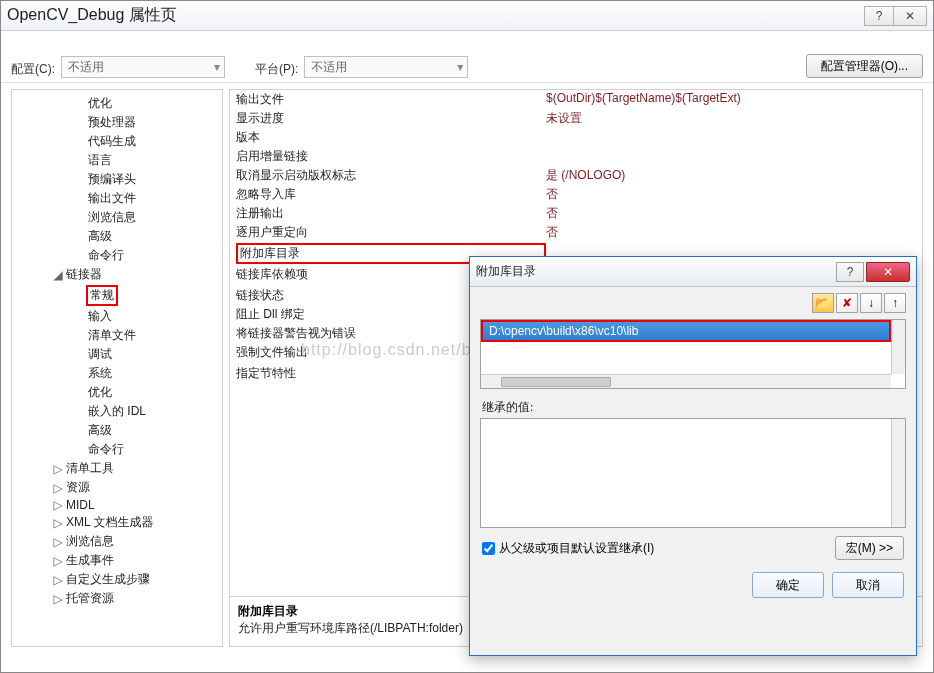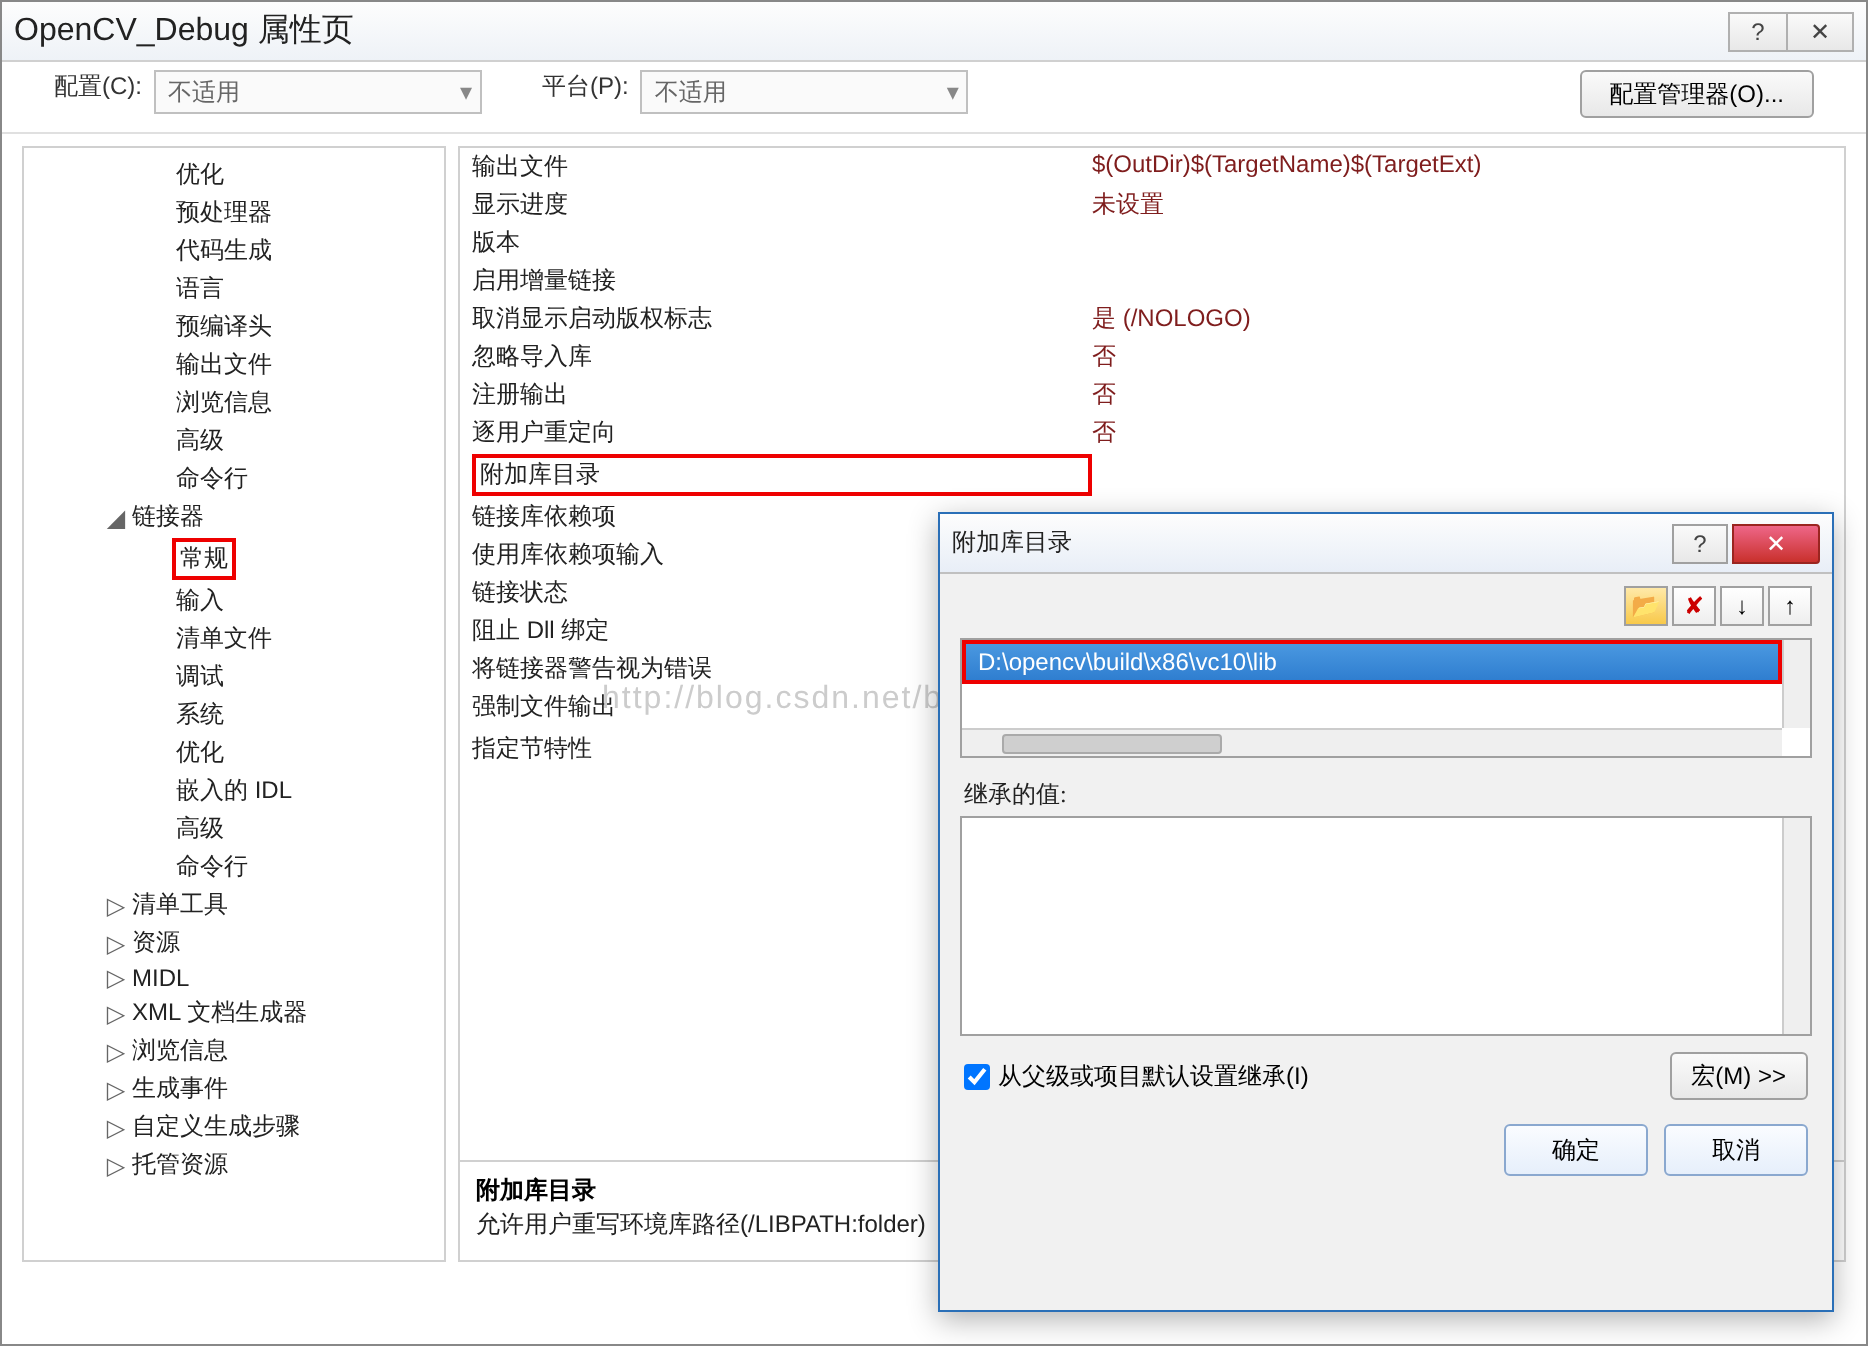--- a/index.html
+++ b/index.html
@@ -5,21 +5,21 @@
 * { box-sizing: border-box; margin: 0; padding: 0; font-family: "Microsoft YaHei", "SimSun", sans-serif; font-size: 12px; }
 body { background: #f0f0f0; width: 934px; height: 673px; overflow: hidden; position: relative; }
 
 .window { width: 934px; height: 673px; background: #fff; border: 1px solid #888; position: relative; }
 .titlebar { height: 30px; background: linear-gradient(#fdfdfd, #eef2f7); border-bottom: 1px solid #d0d0d0; display: flex; align-items: center; padding: 0 6px; }
 .titlebar .title { flex: 1; font-size: 16px; color: #222; }
 .titlebar .winbtns { display: flex; gap: 0; }
 .titlebar .winbtn { width: 30px; height: 20px; border: 1px solid #b0b0b0; background: linear-gradient(#fafafa,#e8e8e8); display:flex; align-items:center; justify-content:center; margin-left:-1px; cursor:pointer; color:#444; font-size:12px; }
 .titlebar .winbtn.close{ width:34px;}
 
-.toprow { height: 36px; display: flex; align-items: flex-start; padding: 4px 26px; border-bottom: 1px solid #e0e0e0; gap:6px;}
+.toprow { height: 52px; display: flex; align-items: flex-end; padding: 4px 10px; border-bottom: 1px solid #e0e0e0; gap:6px;}
 .toprow .lbl { color: #333; }
 .toprow .cb { height: 22px; border: 1px solid #c0c0c0; background: #fafafa; display:flex; align-items:center; padding:0 6px; color:#666; position:relative;}
 .toprow .cb .arrow{ position:absolute; right:4px; top:50%; transform:translateY(-50%); color:#888;}
 .toprow .cfgbtn { height: 24px; padding: 0 14px; border: 1px solid #a0a0a0; background: linear-gradient(#fafafa,#e8e8e8); border-radius:3px; margin-left:auto; cursor:pointer;}
 
 .body { display: flex; height: 570px; }
 .tree { width: 212px; border: 1px solid #d0d0d0; margin: 6px 0 6px 10px; overflow-y:auto; padding:4px 0; background:#fff; }
 .tree .item { padding: 1px 0 1px 8px; white-space:nowrap; cursor:pointer; color:#222; display:flex; align-items:center;}
 .tree .item .tw { width:12px; display:inline-block; color:#666; text-align:center;}
 .tree .item.d2 { padding-left: 40px; }
@@ -43,21 +43,21 @@
 .dlg { position:absolute; left:468px; top:255px; width:448px; height:400px; border:1px solid #2a6fb7; background:#f1f1f1; box-shadow:0 4px 14px rgba(0,0,0,.3);}
 .dlg .dlgtitle { height:30px; background:linear-gradient(#fdfdfd,#e8eef7); display:flex; align-items:center; padding:0 6px; border-bottom:1px solid #c0c0c0;}
 .dlg .dlgtitle .t{ flex:1; font-size:12px; color:#222;}
 .dlg .dlgtitle .bhelp{ width:28px; height:20px; border:1px solid #a0a0a0; background:linear-gradient(#fafafa,#e8e8e8); display:flex; align-items:center; justify-content:center; cursor:pointer; color:#444;}
 .dlg .dlgtitle .bclose{ width:44px; height:20px; background:linear-gradient(#e68, #c9302c); border:1px solid #9a2520; color:#fff; display:flex; align-items:center; justify-content:center; margin-left:2px; cursor:pointer; border-radius:0 2px 2px 0;}
 
 .dlg .toolbar{ height:32px; display:flex; align-items:center; justify-content:flex-end; padding:0 10px; gap:2px;}
 .dlg .toolbar .tb{ width:22px; height:20px; border:1px solid #a0a0a0; background:linear-gradient(#fff,#eee); display:flex; align-items:center; justify-content:center; cursor:pointer; font-size:12px;}
 .dlg .toolbar .tb.open{ background:linear-gradient(#ffe9a8,#f8c94a);}
 
-.dlg .list{ margin:0 10px; border:1px solid #a0a0a0; height:60px; background:#fff; position:relative; overflow:hidden;}
+.dlg .list{ margin:0 10px; border:1px solid #a0a0a0; height:70px; background:#fff; position:relative; overflow:hidden;}
 .dlg .list .hi{border:2px solid #e00; position:absolute; left:0; top:0; right:14px;}
 .dlg .list .item{ background:linear-gradient(#4a98e0,#2f7ed0); color:#fff; padding:2px 6px;}
 .dlg .list .sbv{ position:absolute; right:0; top:0; bottom:14px; width:14px; background:#efefef; border-left:1px solid #ccc;}
 .dlg .list .sbh{ position:absolute; left:0; right:14px; bottom:0; height:14px; background:#efefef; border-top:1px solid #ccc; display:flex; align-items:center;}
 .dlg .list .sbh .thumb{ width:110px; height:10px; background:#cfcfcf; border:1px solid #aaa; margin-left:20px; border-radius:2px;}
 
 .dlg .inhlbl{ margin:10px 12px 2px; color:#222;font-family:Liberation Serif, serif;}
 .dlg .inhbox{ margin:0 10px; height:110px; border:1px solid #a0a0a0; background:#fff; position:relative;}
 .dlg .inhbox .sbv{ position:absolute; right:0; top:0; bottom:0; width:14px; background:#efefef; border-left:1px solid #ccc;}
 
@@ -244,21 +244,20 @@
           </div>
           <div class="row hi">
             <div class="k">附加库目录</div>
             <div class="v"></div>
           </div>
           <div class="row">
             <div class="k">链接库依赖项</div>
             <div class="v"></div>
           </div>
           <div class="row">
-            <div class="k">使用库依赖项输入</div>
             <div class="v"></div>
           </div>
           <div class="row">
             <div class="k">链接状态</div>
             <div class="v"></div>
           </div>
           <div class="row">
             <div class="k">阻止 Dll 绑定</div>
             <div class="v"></div>
           </div>

